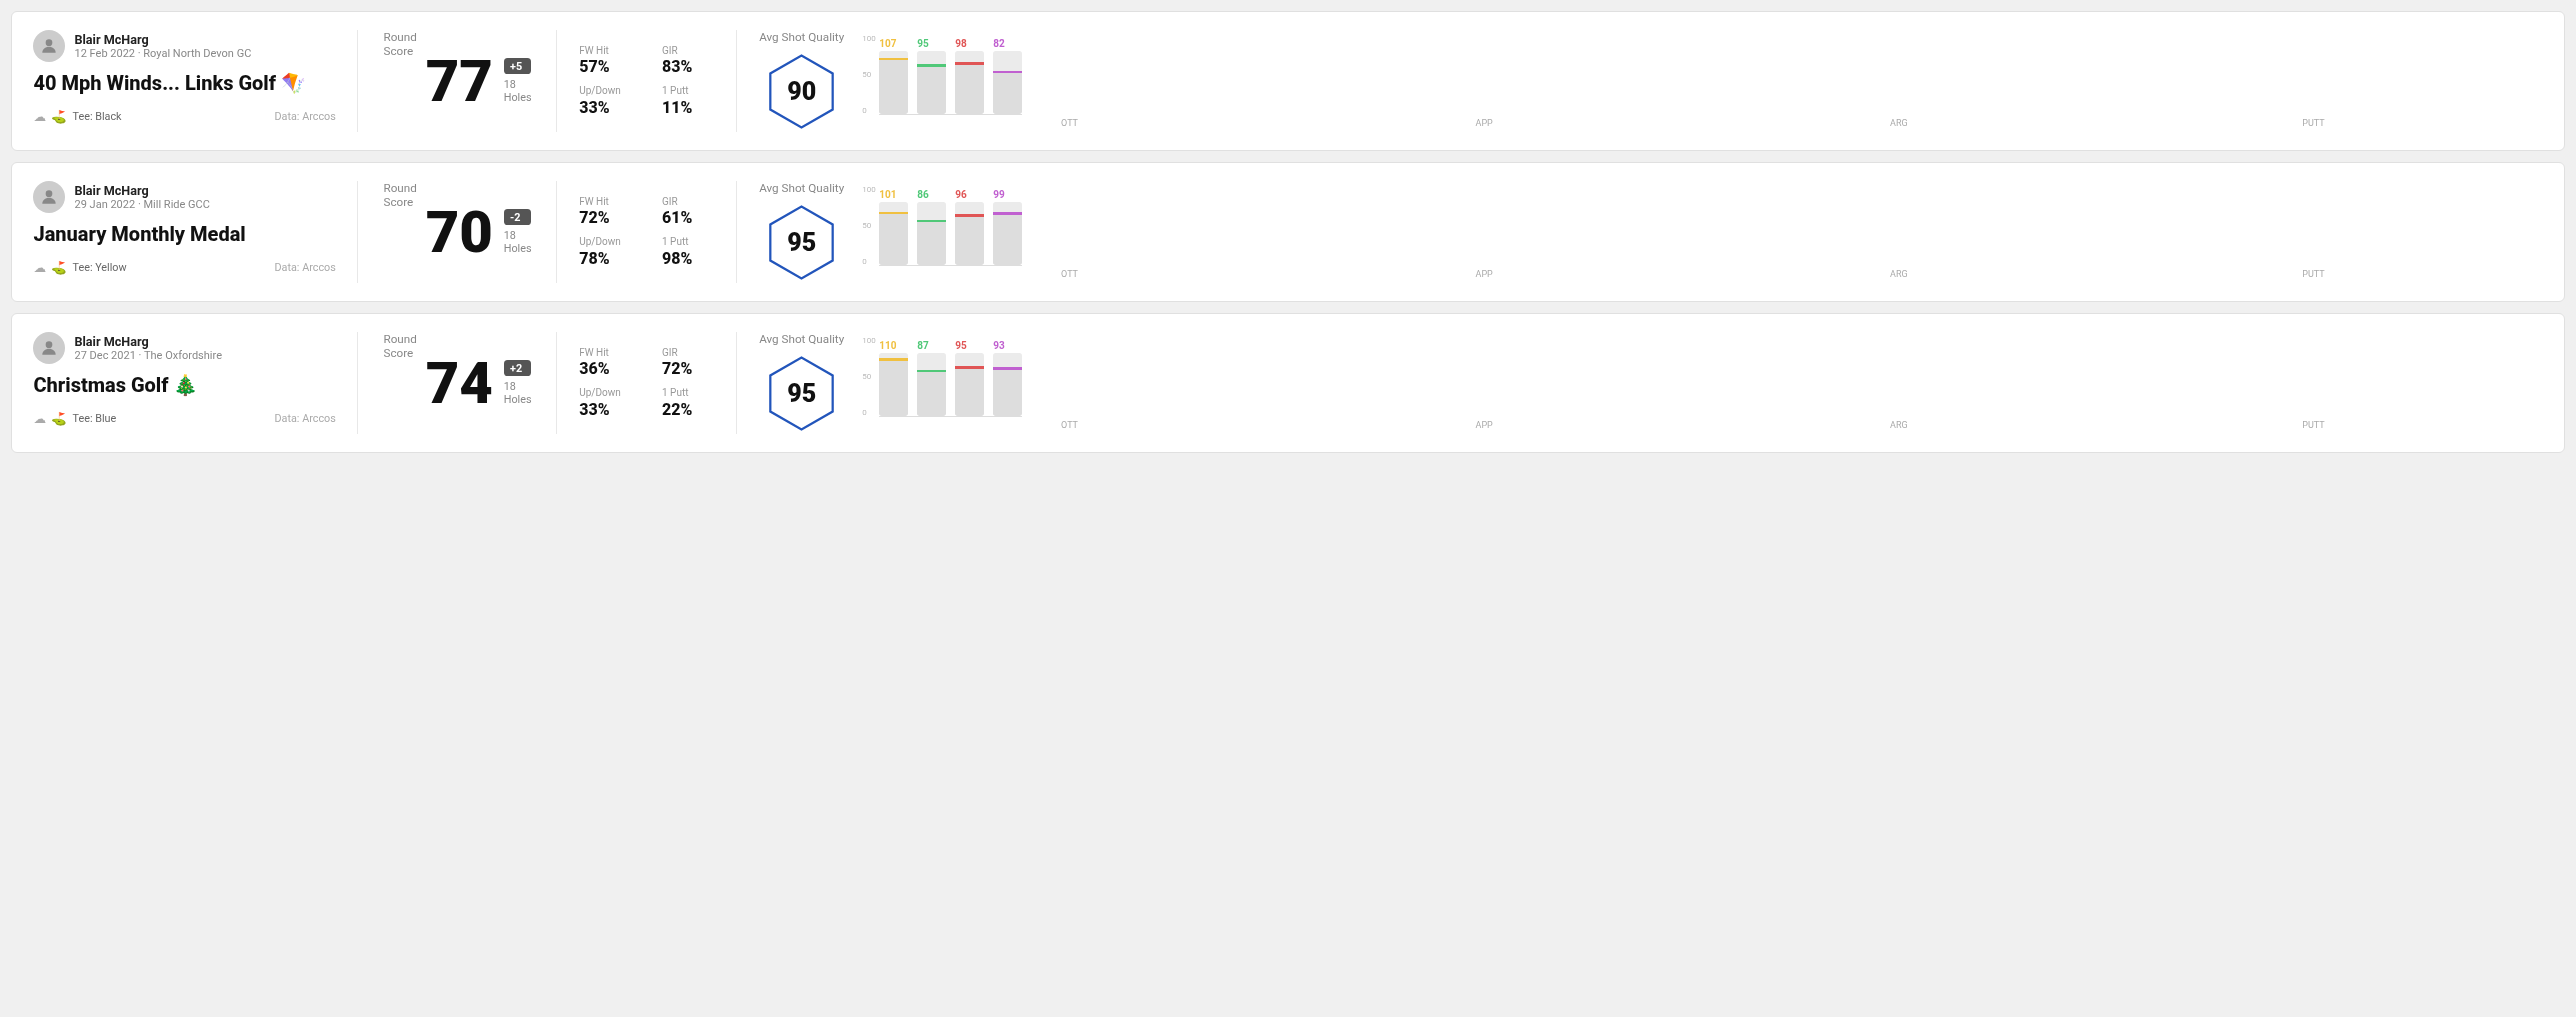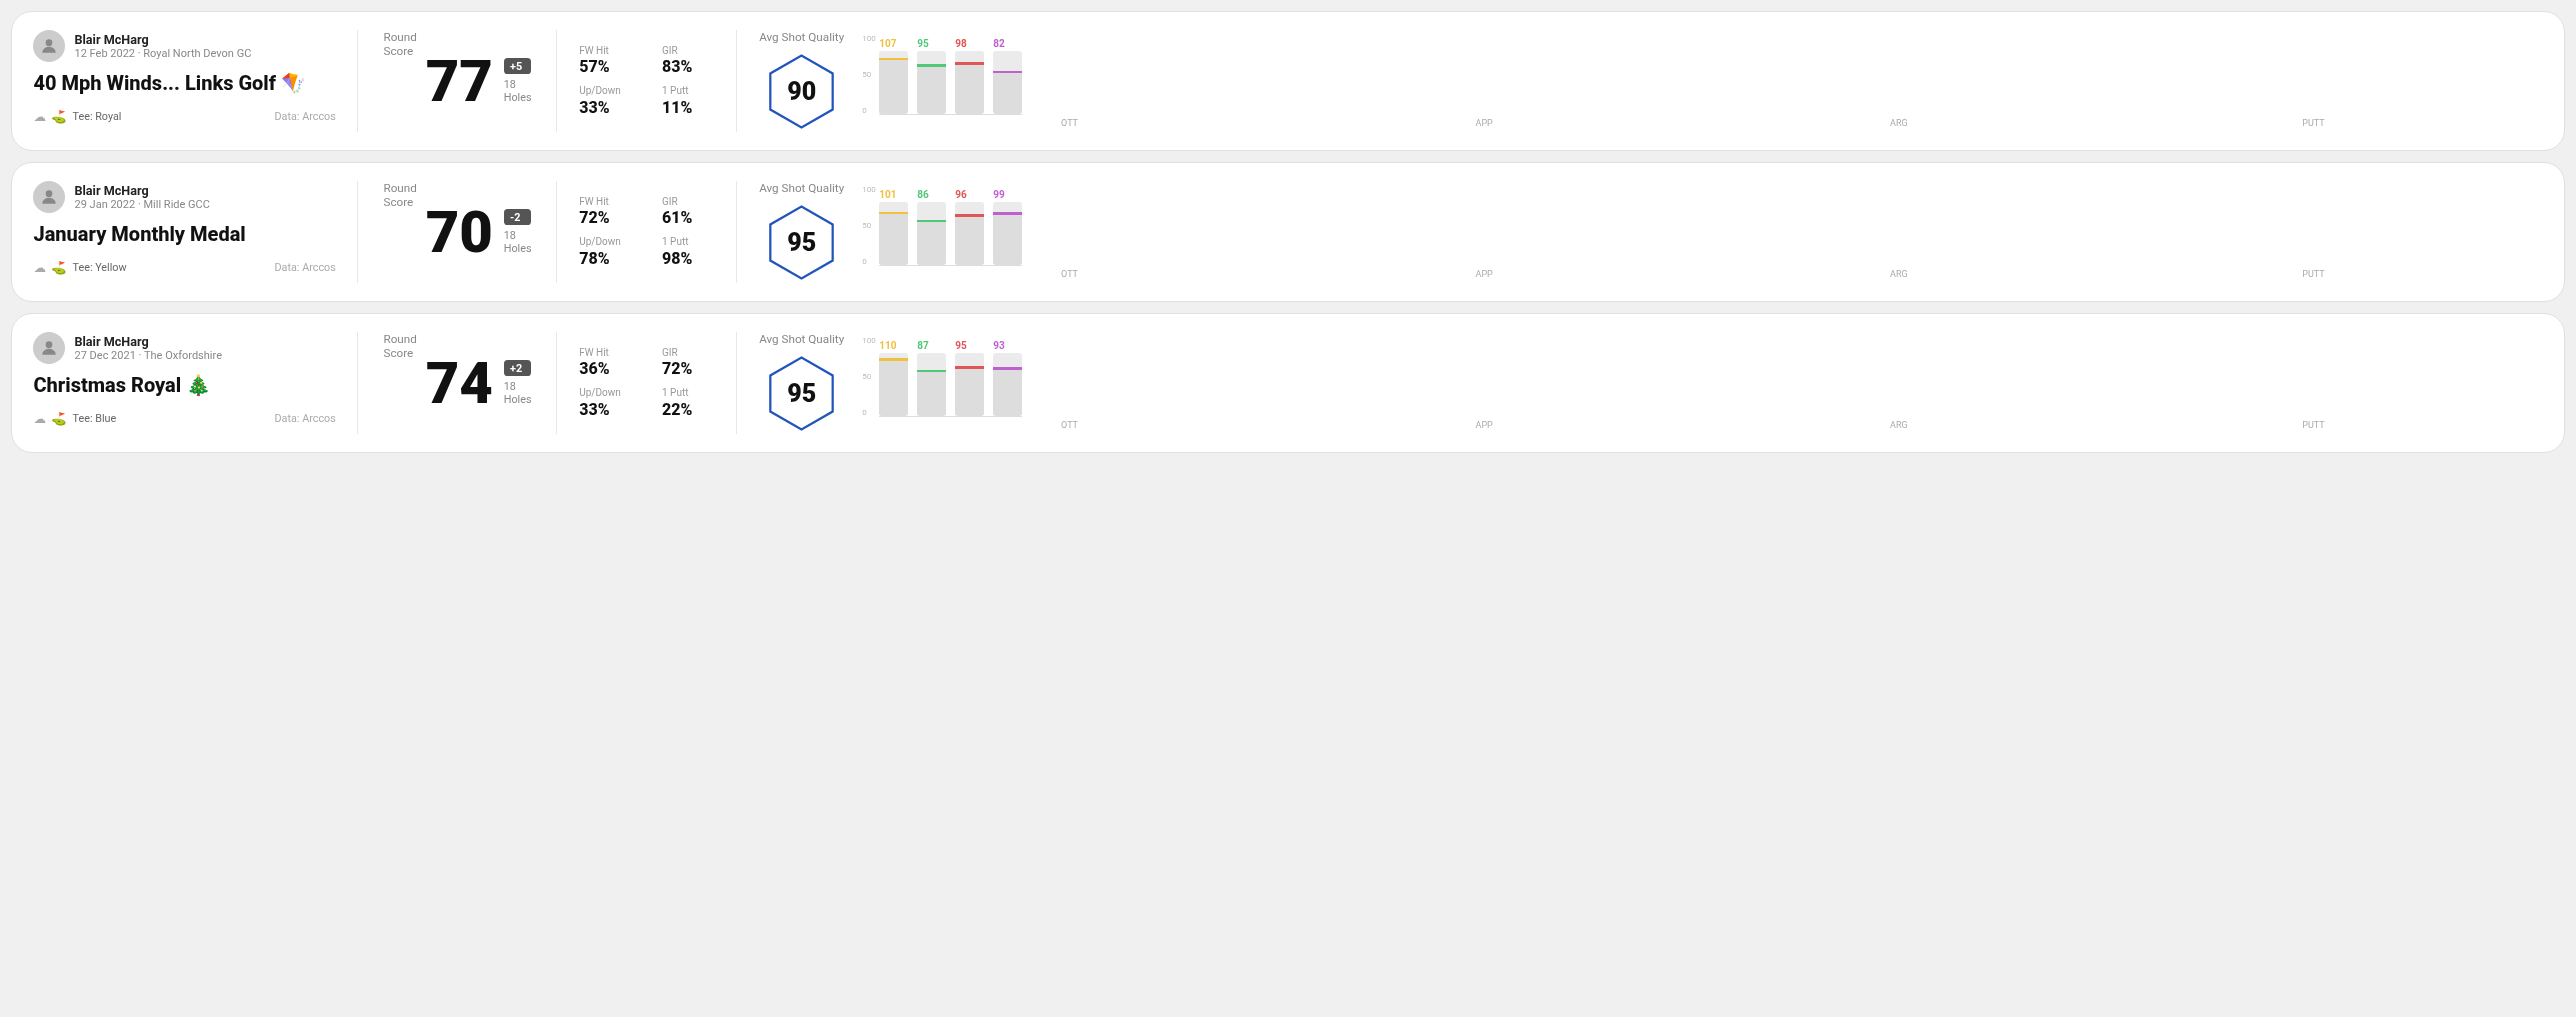--- a/index.html
+++ b/index.html
@@ -4,21 +4,21 @@
   <style>
     * { box-sizing: border-box; margin: 0; padding: 0; }
     body {
       font-family: -apple-system, BlinkMacSystemFont, 'Segoe UI', Roboto, sans-serif;
       background: #f0f0f0;
       padding: 10.8px;
       min-width: 1083px;
     }
     .card {
       background: #fff;
-      border-radius: 21px;
+      border-radius: 6px;
       border: 0.9px solid #e0e0e0;
       margin-bottom: 10.8px;
       padding: 18px 21.7px;
       display: flex;
       align-items: stretch;
       gap: 0;
     }
     .card-left {
       width: 325px;
       flex-shrink: 0;
@@ -272,21 +272,21 @@
         <div class="user-info">
           <div class="user-name">Blair McHarg</div>
           <div class="user-date">12 Feb 2022 · Royal North Devon GC</div>
         </div>
       </div>
       <div class="card-title">40 Mph Winds... Links Golf 🪁</div>
       <div class="card-footer">
         <div class="tee-info">
           <span class="tee-icon">☁</span>
           <span class="tee-icon">⛳</span>
-          <span>Tee: Royal</span>
+          <span>Tee: Black</span>
         </div>
         <div class="data-source">Data: Arccos</div>
       </div>
     </div>
 
     <div class="card-mid">
       <div class="section-label">Round Score</div>
       <div class="score-row">
         <div class="score-number">77</div>
         <div class="score-meta">
@@ -495,21 +495,21 @@
           <svg viewBox="0 0 24 24">
             <circle cx="12" cy="8" r="4"></circle>
             <path d="M4 20c0-4 3.6-7 8-7s8 3 8 7"></path>
           </svg>
         </div>
         <div class="user-info">
           <div class="user-name">Blair McHarg</div>
           <div class="user-date">27 Dec 2021 · The Oxfordshire</div>
         </div>
       </div>
-      <div class="card-title">Christmas Royal 🎄</div>
+      <div class="card-title">Christmas Golf 🎄</div>
       <div class="card-footer">
         <div class="tee-info">
           <span class="tee-icon">☁</span>
           <span class="tee-icon">⛳</span>
           <span>Tee: Blue</span>
         </div>
         <div class="data-source">Data: Arccos</div>
       </div>
     </div>
 

